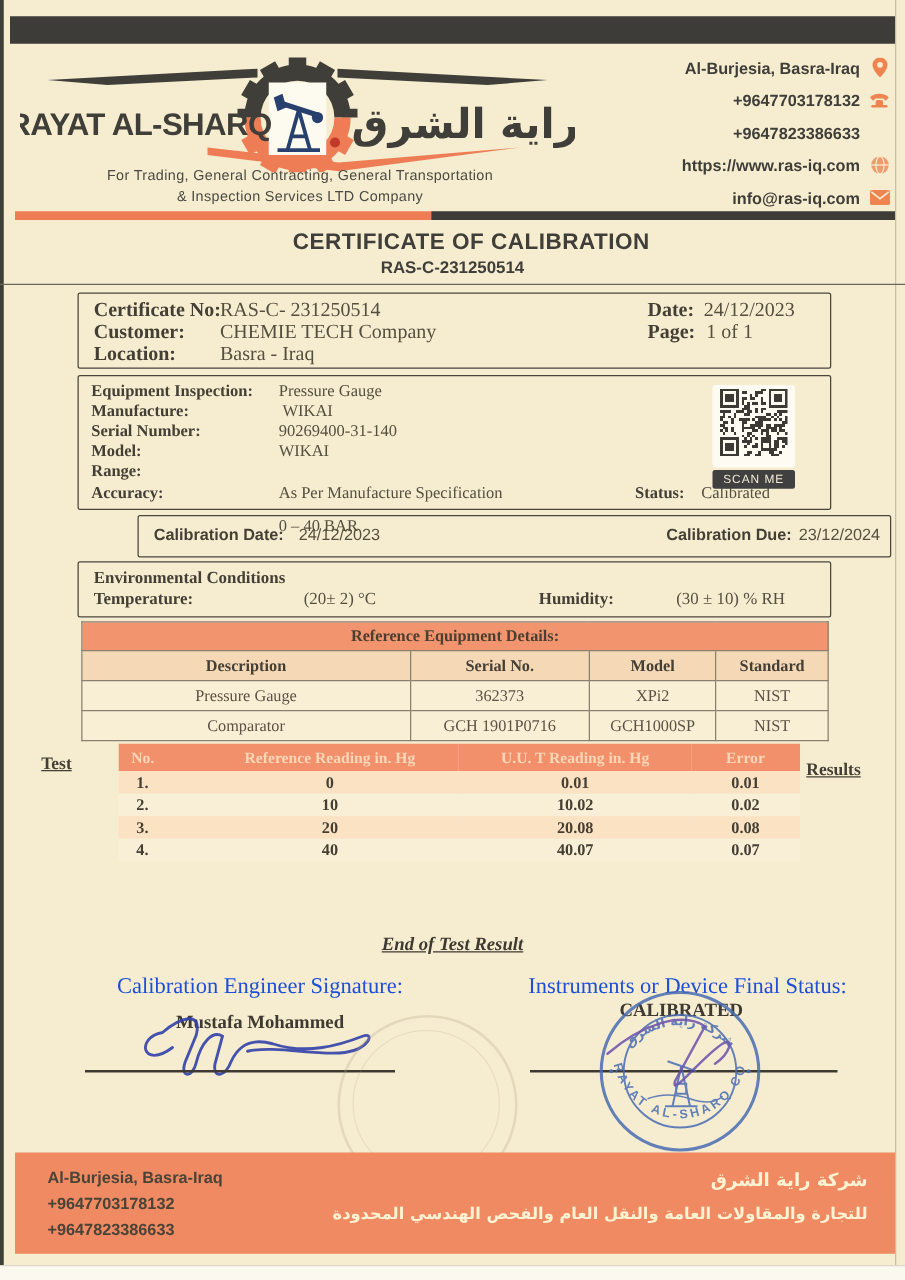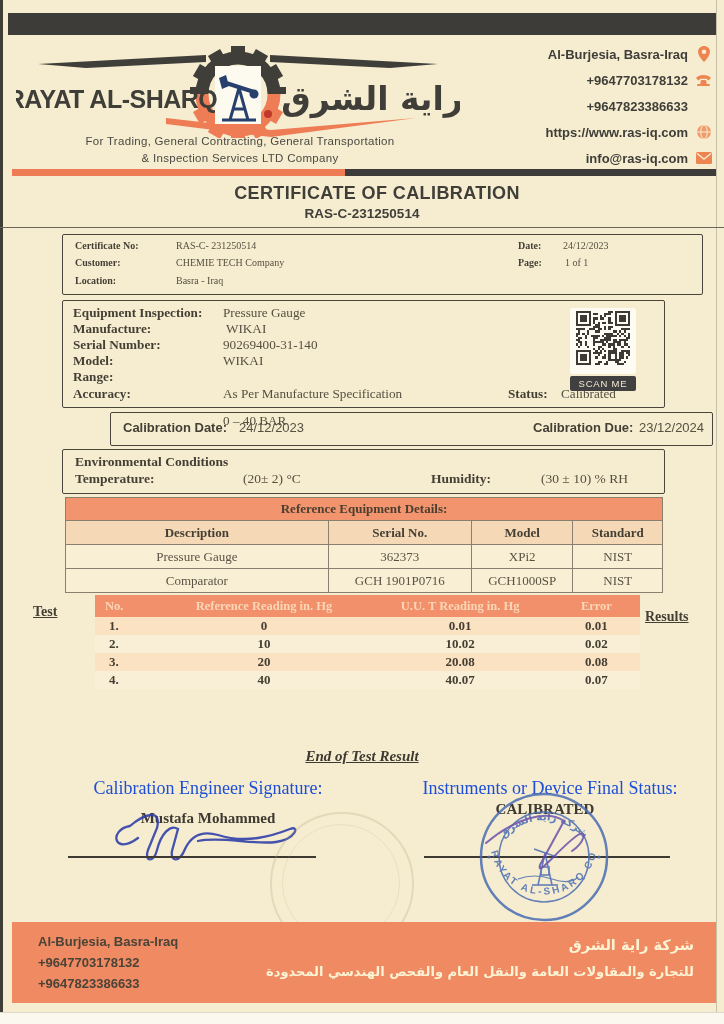--- a/index.html
+++ b/index.html
@@ -22,21 +22,21 @@
   .doc-number{left:0;top:206px;width:724px;text-align:center;font-family:"Liberation Sans",sans-serif;
               font-size:13.5px;font-weight:bold;color:#3f3e39;}
   .title-rule{left:0;top:227px;width:724px;height:1px;background:#6a665c;}
   .box{border:1.5px solid #4a463c;border-radius:2px;background:transparent;}
   .box1{left:62px;top:234px;width:601px;height:59px;}
   .box2{left:62px;top:300px;width:601px;height:106px;}
   .box3{left:62px;top:412px;width:601px;height:32px;}
   .box4{left:62px;top:449px;width:601px;height:43px;}
   .lbl{font-weight:bold;color:#443f35;}
   .val{color:#554f40;}
-  .fs13{font-size:10px;padding-left:38px;}
+  .fs13{font-size:16px;}
   .sans{font-family:"Liberation Sans",sans-serif;}
   .qr-wrap{position:absolute;right:28px;top:7px;width:66px;text-align:center;}
   .qr-box{width:60px;height:60px;background:#fdfbf2;border-radius:3px;padding:3px;margin:0 auto;}
   .qr-label{width:66px;height:15px;margin-top:2px;background:#404040;color:#f2ead3;border-radius:2px;
             font-family:"Liberation Sans",sans-serif;font-size:9.5px;letter-spacing:.8px;line-height:15px;}
   table{border-collapse:collapse;}
   .ref-table{left:65px;top:497px;width:598px;}
   .ref-table table{width:100%;font-size:13px;color:#5a5244;}
   .ref-table .ttl{background:#f2946e;font-weight:bold;color:#4a3f30;text-align:center;height:20px;border:1px solid #8a8070;}
   .ref-table th{background:#f5d8b6;font-weight:bold;color:#443f35;height:21px;border:1px solid #8a8070;}

